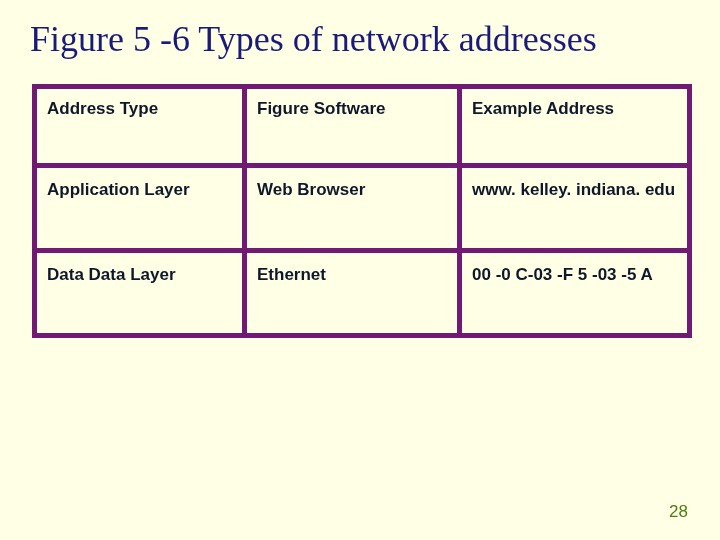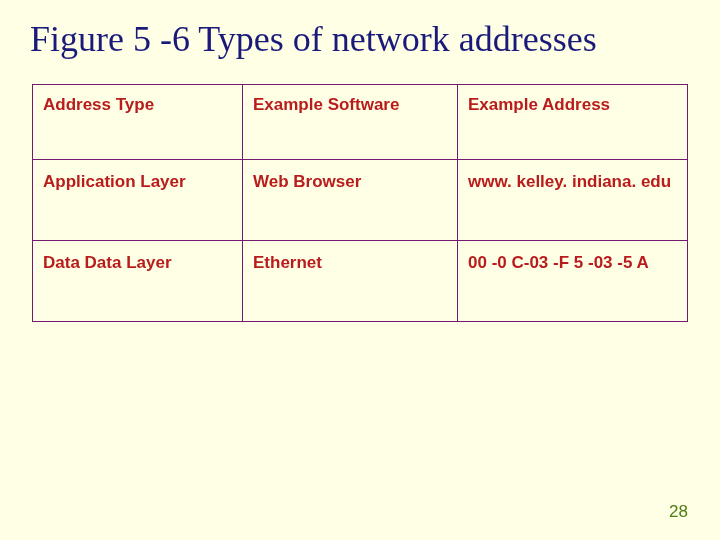--- a/index.html
+++ b/index.html
@@ -28,25 +28,25 @@
   table.net {
     width: 655px;
     border-collapse: collapse;
     table-layout: fixed;
     margin-left: 2px;
   }
   table.net col.c1 { width: 210px; }
   table.net col.c2 { width: 215px; }
   table.net col.c3 { width: 230px; }
   table.net th, table.net td {
-    border: 1px solid #701a75;
+    border: 5px solid #701a75;
     text-align: left;
     vertical-align: top;
     font-family: Arial, Helvetica, sans-serif;
-    color: #b91c1c;
+    color: #0f172a;
   }
   table.net th {
     font-weight: bold;
     font-size: 17px;
     padding: 10px 10px 44px 10px;
   }
   table.net td {
     font-size: 17px;
     padding: 12px 10px 48px 10px;
     font-weight: bold;
@@ -67,21 +67,21 @@
 
   <table class="net">
     <colgroup>
       <col class="c1">
         <col class="c2">
         <col class="c3">
     </colgroup>
     <thead>
       <tr>
         <th>Address Type</th>
-        <th>Example Software</th>
+        <th>Figure Software</th>
         <th>Example Address</th>
       </tr>
     </thead>
     <tbody>
       <tr>
         <td>Application Layer</td>
         <td>Web Browser</td>
         <td>www. kelley. indiana. edu</td>
       </tr>
       <tr>

